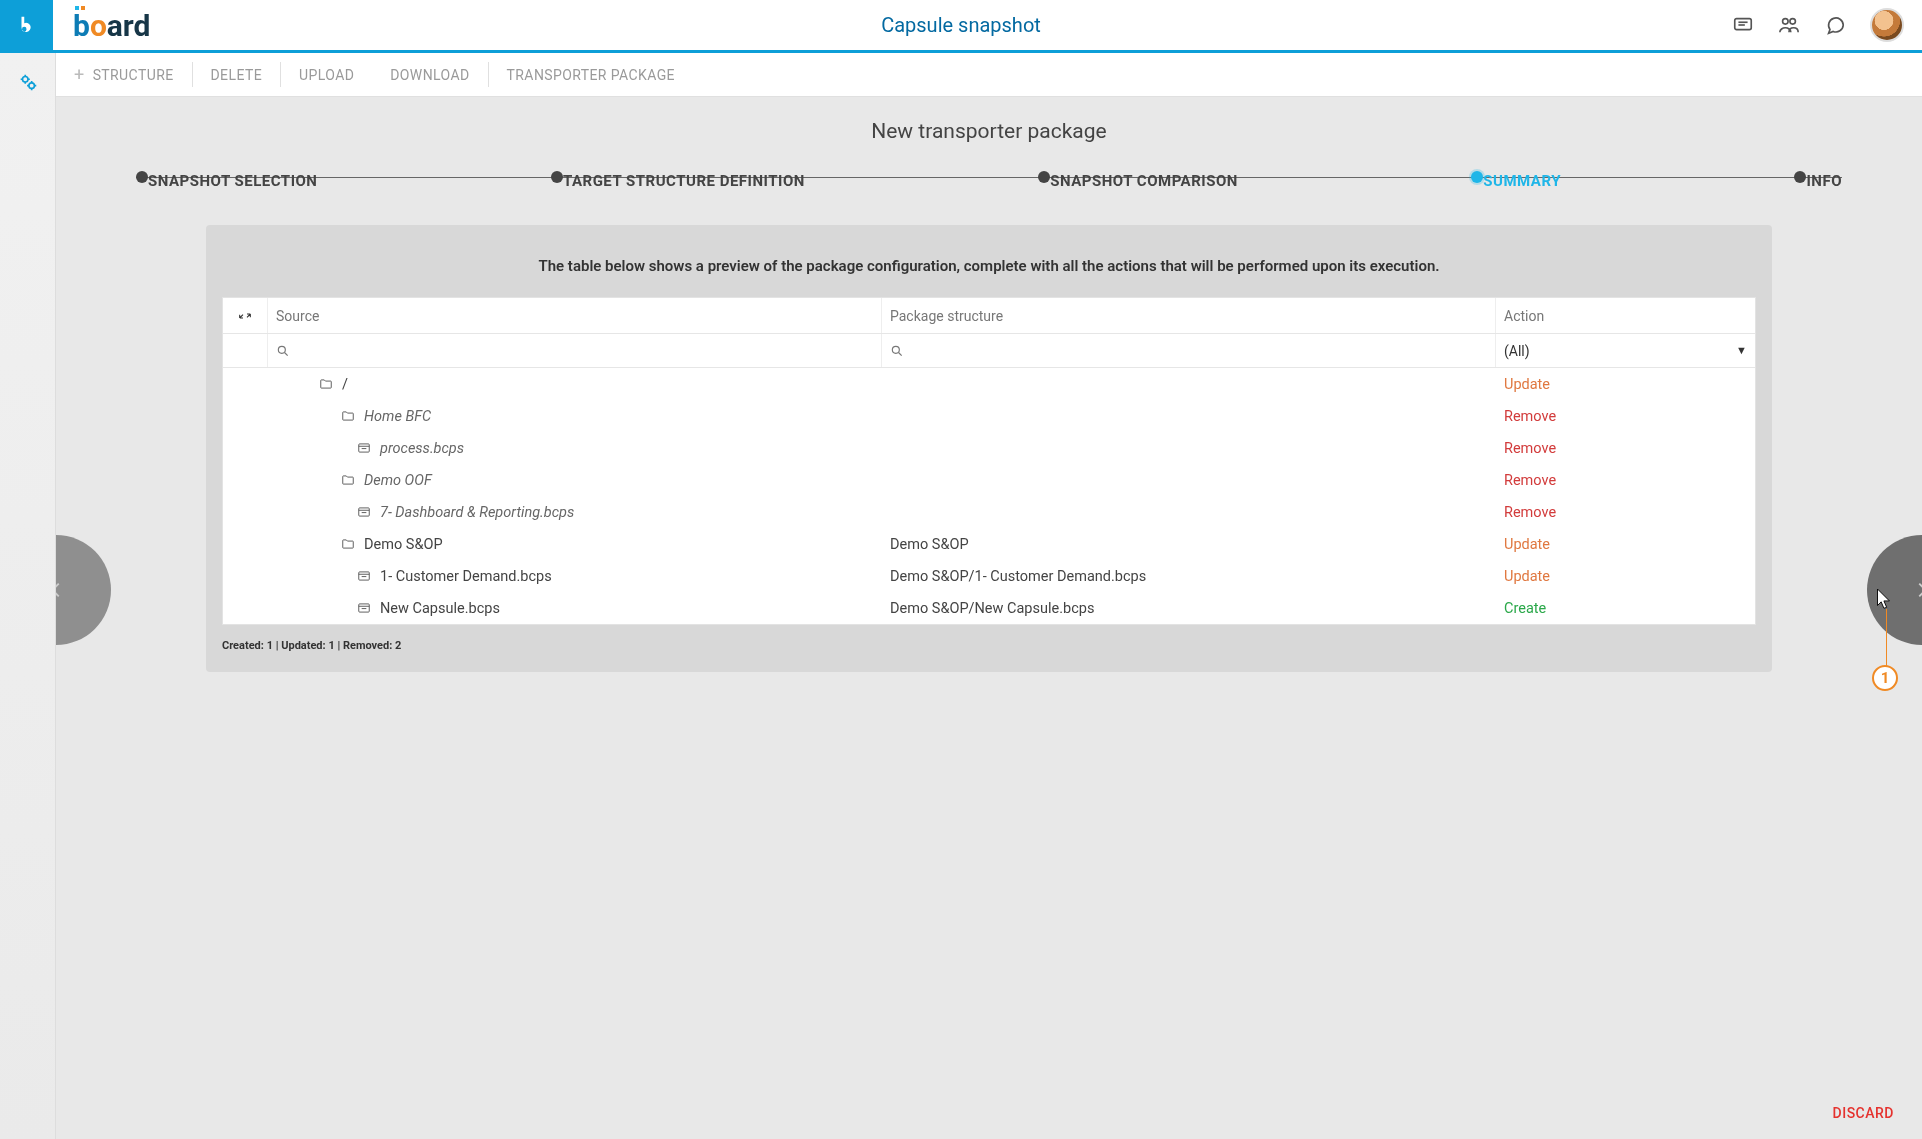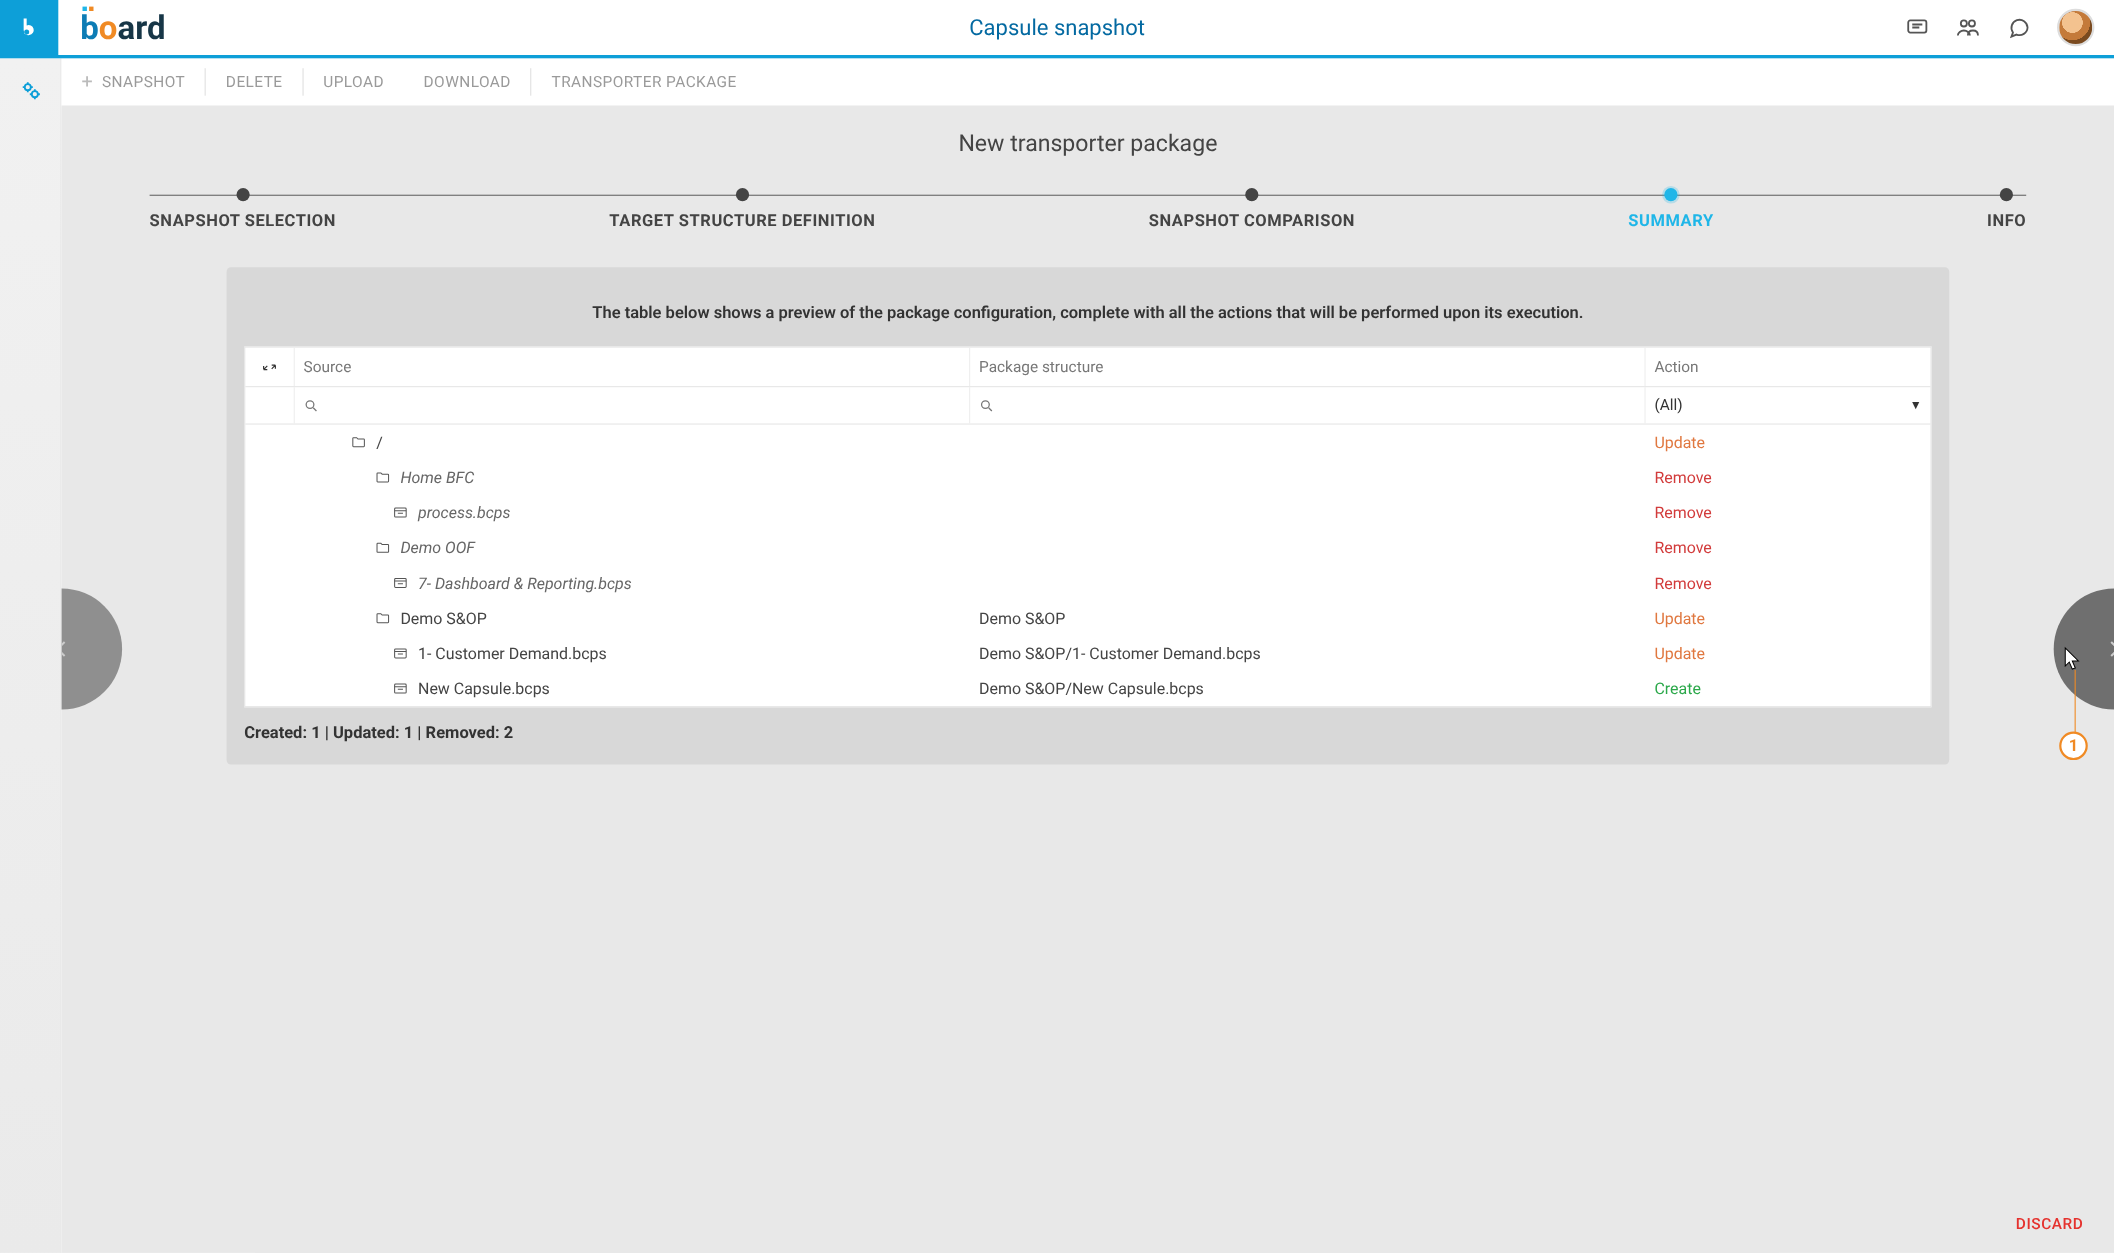--- a/index.html
+++ b/index.html
@@ -49,21 +49,21 @@
   
   .canvas { flex: 1; background: #e8e8e8; position: relative; padding: 14px 28px 60px 28px; min-height:0; overflow:hidden;}
   .canvas-title { text-align: center; font-size: 21px; color: #444; margin: 8px 0 28px; font-weight: 400;}
   
   
   .stepper { position: relative; margin: 0 52px 34px; }
   .stepper .track {
     position: absolute; top: 6px; left: 0; right: 0; height: 1px; background: #666;
   }
   .stepper .steps { display: flex; justify-content: space-between; position: relative; }
-  .step { display: flex; flex-direction: column; align-items: center; cursor: pointer; text-align: right; }
+  .step { display: flex; flex-direction: row; align-items: center; cursor: pointer; text-align: right; }
   .step .dot { width: 12px; height: 12px; border-radius: 50%; background: #444; margin-bottom: 8px; position: relative; z-index: 2; }
   .step.active .dot { background: #1fb6e8; box-shadow: 0 0 0 2px rgba(31,182,232,.25); }
   .step .lbl { font-size: 15px; font-weight: 700; color: #444; letter-spacing: .5px; white-space: nowrap; }
   .step.active .lbl { color: #1fb6e8; }
   
   
   .card {
     background: #d8d8d8; border-radius: 4px; margin: 0 122px; padding: 26px 0 16px;
   }
   .card .desc { text-align: center; font-size: 15px; color: #333; font-weight: 600; padding: 6px 40px 22px;}
@@ -90,21 +90,21 @@
   .indent-2 { padding-left: 72px !important; }
   .indent-3 { padding-left: 88px !important; }
   .folder-ico, .file-ico { width:16px; height:14px; color:#555; flex-shrink:0;}
   .italic { font-style: italic; color:#666;}
   .act-update { color: #e07840; font-size: 14.5px;}
   .act-remove { color: #d23b3b; font-size: 14.5px;}
   .act-create { color: #2ba84a; font-size: 14.5px;}
   .act-nochange { color: #888; font-size: 14.5px;}
   .action-cell { padding-left: 8px !important;}
   
-  .summary-row { padding: 14px 16px 4px; font-size: 15px; font-weight: 700; color:#333;}
+  .summary-row { padding: 14px 16px 4px; font-size: 11px; font-weight: 700; color:#333;}
   
   
   .navarrow {
     position: absolute; top: 438px; width: 110px; height: 110px; border-radius: 50%;
     background: #8f8f8f; display:flex; align-items:center; justify-content:center;
     cursor:pointer; color:#ccc;
   }
   .navarrow svg { width: 22px; height: 22px; }
   .navarrow.prev { left: -55px; }
   .navarrow.next { right: -55px; background:#6f6f6f; }
@@ -186,21 +186,21 @@
             <path d="M9 4v2M9 12v2M4 9h2M12 9h2M16 11v2M16 19v2M11 16h2M19 16h2"></path>
           </svg>
       </span>
     </div>
 
     <div class="main">
 
       <div class="toolbar">
         <div class="tbtn first">
           <span class="plus">+</span>
-          <span>SNAPSHOT</span>
+          <span>STRUCTURE</span>
         </div>
         <div class="divider"></div>
         <div class="tbtn">
             <span>DELETE</span>
           </div>
         <div class="divider"></div>
         <div class="tbtn">
             <span>UPLOAD</span>
           </div>
         <div class="tbtn">

